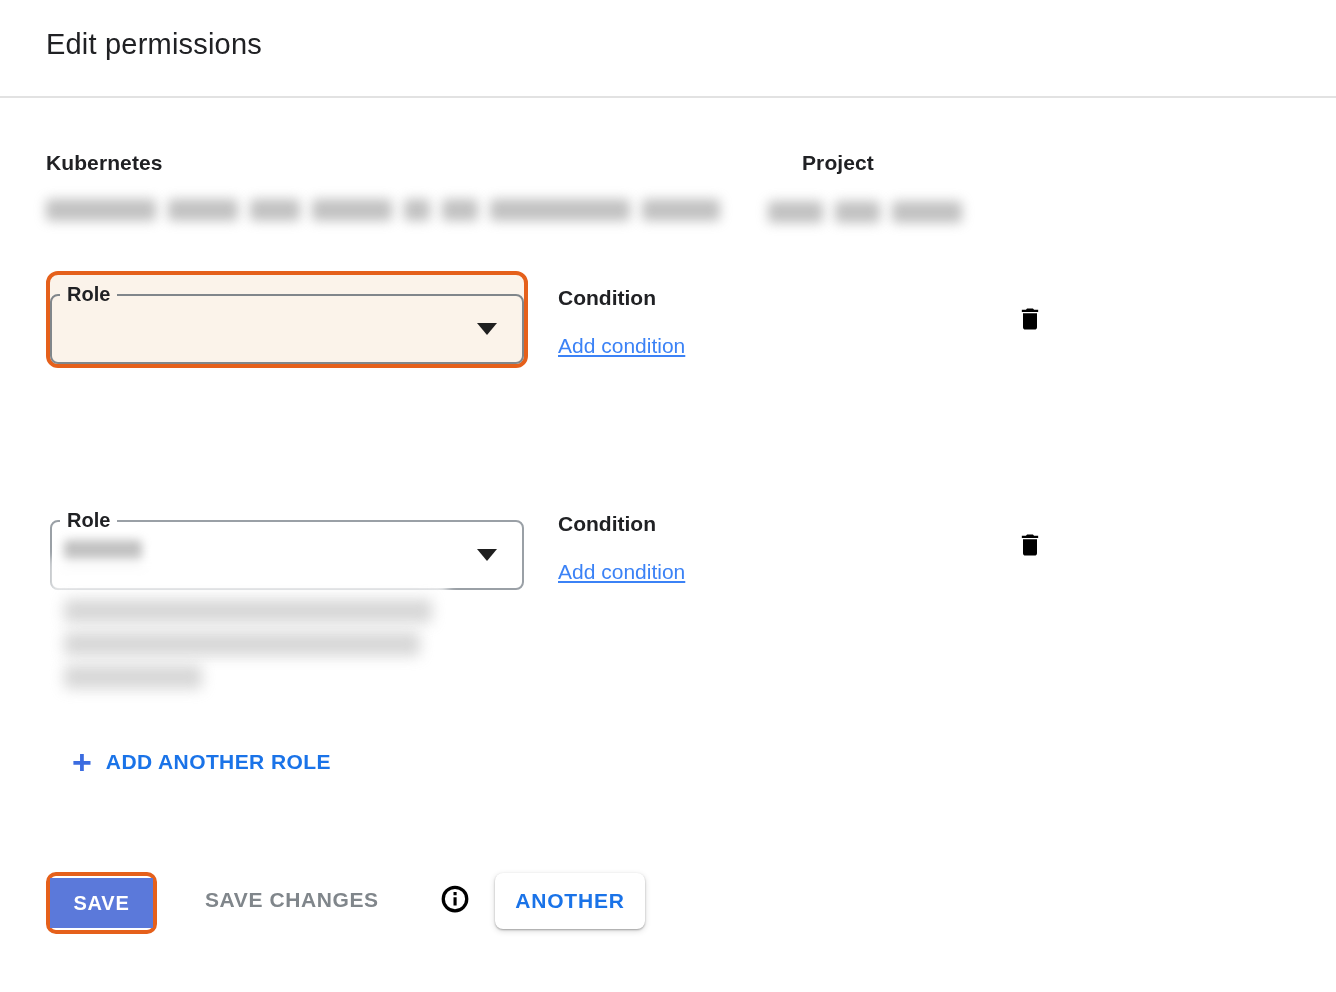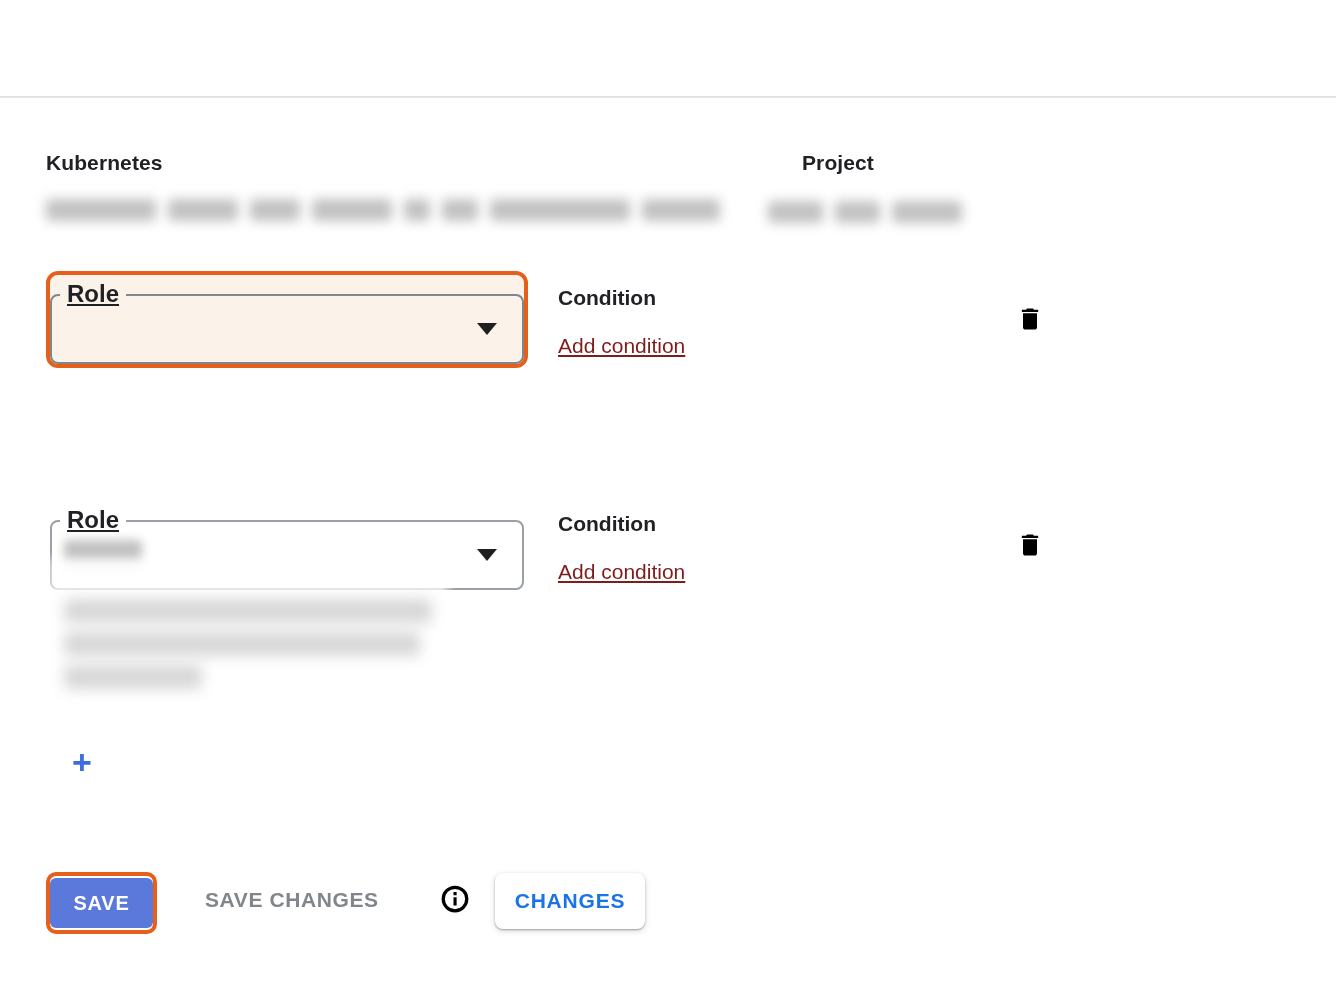--- a/index.html
+++ b/index.html
@@ -58,26 +58,25 @@
 
   
   .mselect {
     border: 2px solid #80868b;
     border-radius: 8px;
     background: transparent;
     cursor: pointer;
   }
   .mselect-label {
     position: absolute;
-    font-size: 24px;
+    font-size: 20px;
     font-weight: 700;
     color: #202124;
     padding: 0 7px;
     line-height: 24px;
-    text-decoration: underline;
   }
   .mselect-value {
     position: absolute;
     font-size: 22px;
     font-weight: 400;
     color: #202124;
     white-space: nowrap;
   }
   .caret {
     position: absolute;
@@ -90,21 +89,21 @@
   .role-desc {
     font-size: 20px;
     line-height: 32px;
     color: #5f6368;
     width: 390px;
   }
 
   .cond-label { font-size: 21px; font-weight: 700; color: #202124; }
   .cond-link {
     font-size: 21px;
-    color: #7f1d1d;
+    color: #3b82f6;
     text-decoration: underline;
     cursor: pointer;
     display: inline-block;
   }
 
   .trash-btn {
     width: 30px; height: 32px;
     background: none; border: none; cursor: pointer;
     display: flex; align-items: center; justify-content: center;
   }
@@ -125,21 +124,21 @@
     font-weight: 700;
     letter-spacing: 0.4px;
     color: #1a73e8;
   }
 
   .save-btn {
     display: block;
     width: 103px; height: 50px;
     background: #5b79da;
     color: #ffffff;
-    border: none; border-radius: 6px;
+    border: none; border-radius: 0;
     font-family: "Liberation Sans", sans-serif;
     font-size: 20px; font-weight: 700;
     letter-spacing: 0.8px;
     cursor: pointer;
   }
   .test-btn {
     background: none; border: none; cursor: pointer;
     font-family: "Liberation Sans", sans-serif;
     font-size: 21px; font-weight: 700;
     letter-spacing: 0.6px;
@@ -160,20 +159,21 @@
     background: none; border: none; cursor: pointer;
     width: 30px; height: 30px;
     display: flex; align-items: center; justify-content: center;
   }
 </style>
 </head>
 <body>
 
 <div class="page">
 
+  <div class="abs dialog-title">Edit permissions</div>
   <div class="abs divider"></div>
 
   <div class="abs section-label" style="left:46px; top:151px;">Kubernetes</div>
   <div class="abs blob-row" style="left:46px; top:199px;">
     <span class="blob" style="width:110px"></span>
       <span class="blob" style="width:70px"></span>
       <span class="blob" style="width:50px"></span>
       <span class="blob" style="width:80px"></span>
       <span class="blob" style="width:26px"></span>
       <span class="blob" style="width:36px"></span>
@@ -224,32 +224,33 @@
   <button class="abs trash-btn" style="left:1015px; top:530px;">
     <span>
       <svg width="28" height="28" viewBox="0 0 24 24" fill="#000000">
           <path d="M6 19c0 1.1.9 2 2 2h8c1.1 0 2-.9 2-2V7H6v12zM19 4h-3.5l-1-1h-5l-1 1H5v2h14V4z"></path>
         </svg>
     </span>
   </button>
 
   <button class="abs add-role-btn" style="left:72px; top:748px;">
     <span class="add-role-plus">+</span>
+    <span class="add-role-text">ADD ANOTHER ROLE</span>
   </button>
 
   <div class="abs annotation" style="left:46px; top:872px; width:111px; height:62px; background:transparent; border-radius:10px;"></div>
   <button class="abs save-btn" style="left:50px; top:878px;">SAVE</button>
 
   <button class="abs test-btn" style="left:205px; top:888px;">SAVE CHANGES</button>
 
   <button class="abs info-btn" style="left:440px; top:885px;">
     <span>
       <svg width="30" height="30" viewBox="0 0 24 24">
         <circle cx="12" cy="12" r="9.4" fill="none" stroke="#000000" stroke-width="2.6"></circle>
         <rect x="10.8" y="10.6" width="2.5" height="6.6" fill="#000000"></rect>
         <rect x="10.8" y="6.4" width="2.5" height="2.6" fill="#000000"></rect>
       </svg>
     </span>
   </button>
 
-  <button class="abs cancel-btn" style="left:495px; top:873px;">CHANGES</button>
+  <button class="abs cancel-btn" style="left:495px; top:873px;">ANOTHER</button>
 
 </div>
 
 </body></html>

